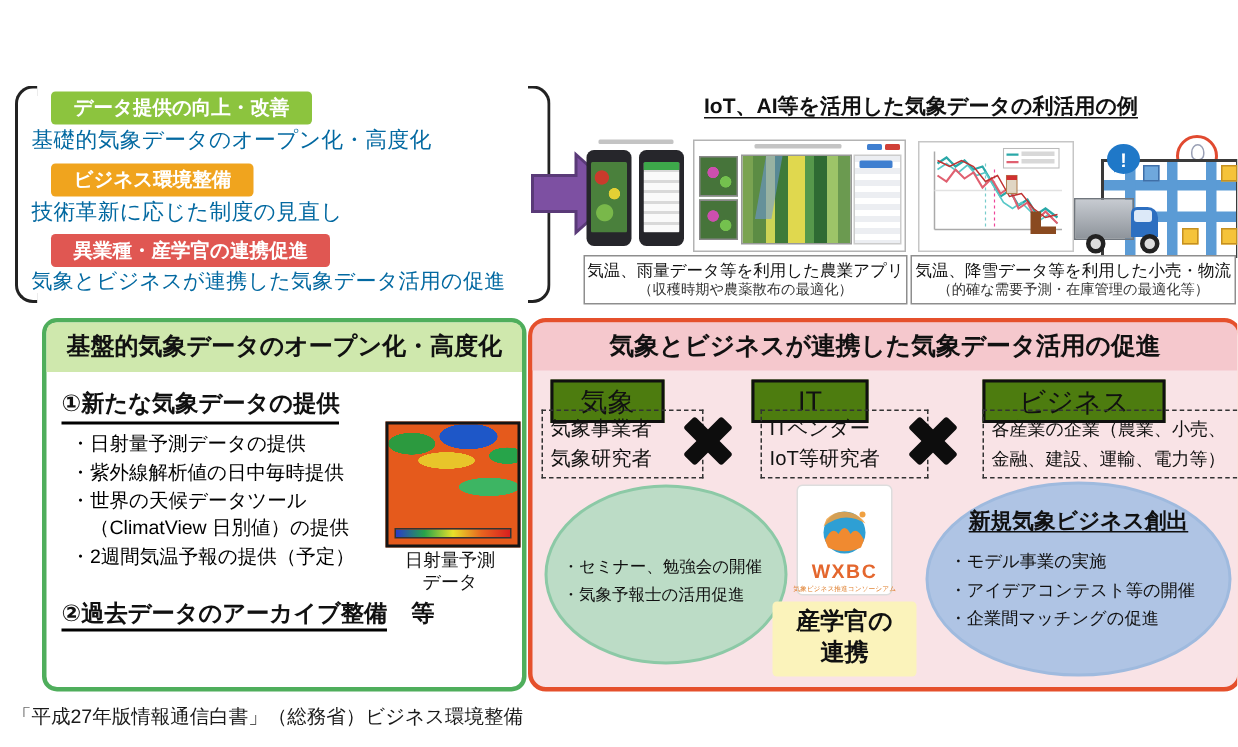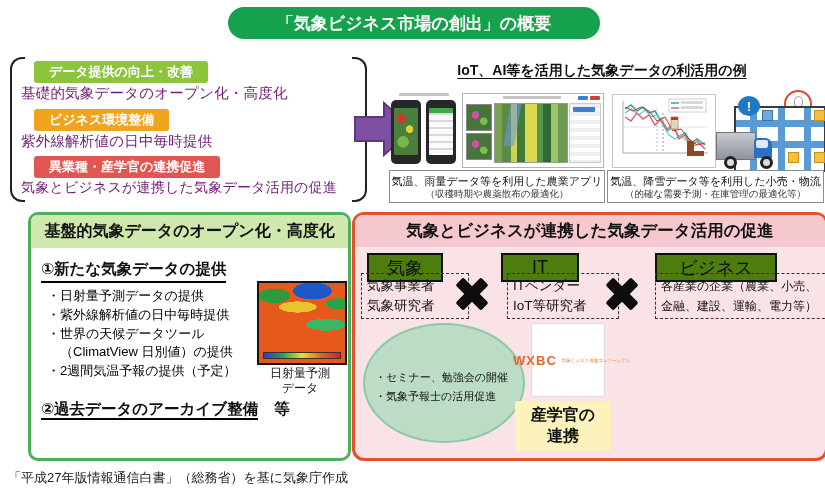--- a/index.html
+++ b/index.html
@@ -10,24 +10,24 @@
 
   
   .title-box{left:228px;top:7px;width:372px;height:32px;background:#16a24c;border-radius:17px;
              color:#fff;font-weight:bold;font-size:17px;}
 
   
   .bracket{width:13px;height:141px;top:57px;border:2px solid #222;}
   .bracket.l{left:10px;border-right:none;border-radius:12px 0 0 12px;}
   .bracket.r{left:352px;border-left:none;border-radius:0 12px 12px 0;}
   .mlabel{padding:2px 15px;border-radius:3px;color:#fff;font-weight:bold;font-size:13px;white-space:nowrap;}
-  .mdesc{font-size:14.5px;color:#701a75;white-space:nowrap;letter-spacing:.2px;}
-
-  
-  .ex-heading{left:401px;top:62px;width:402px;text-align:center;font-weight:bold;font-size:14px;
+  .mdesc{font-size:14.5px;color:#0369a1;white-space:nowrap;letter-spacing:.2px;}
+
+  
+  .ex-heading{left:413px;top:62px;width:402px;text-align:center;font-weight:bold;font-size:14px;
               text-decoration:underline;text-underline-offset:3px;}
   .caption-box{top:170px;height:31px;border:1px solid #8e8e8e;background:#fff;text-align:center;
                display:flex;flex-direction:column;justify-content:center;}
   .caption-main{font-size:11px;line-height:13px;}
   .caption-sub{font-size:9.5px;line-height:11px;color:#333;}
   .tinybar{background:#c4c4c4;height:3px;border-radius:1px;}
 
   .phone{width:30px;height:64px;background:#26262b;border-radius:5px;}
   .phone .screen{position:absolute;left:3px;right:3px;top:8px;bottom:9px;border-radius:1px;}
   .screen.map{background-color:#4a803c;background-image:
@@ -103,43 +103,42 @@
   .solidbox{height:25px;background:#4d7c0f;border:2.5px solid #101010;font-weight:normal;font-size:18px;}
   .dashedbox{border:1.8px dashed #333;font-size:13.5px;line-height:20px;padding:2px 5px;white-space:nowrap;}
   .cross{width:34px;height:34px;}
   .cross::before,.cross::after{content:"";position:absolute;left:50%;top:50%;width:36px;height:11px;
       background:#0d0d0d;border-radius:2px;transform:translate(-50%,-50%) rotate(45deg);}
   .cross::after{transform:translate(-50%,-50%) rotate(-45deg);}
   .ellipse{border-radius:50%;}
   .ell-title{font-weight:bold;text-decoration:underline;text-underline-offset:2px;text-align:center;}
   .ell-item{font-size:11px;white-space:nowrap;color:#111;}
   .wxbc{left:176px;top:108px;width:62px;height:72px;background:#fff;border:1px solid #ddd;border-radius:4px;
-      display:flex;flex-direction:row;align-items:center;justify-content:center;gap:1px;padding-left:10px;}
+      display:flex;flex-direction:column;align-items:center;justify-content:flex-end;gap:1px;}
   .wxbc-word{font-weight:bold;font-size:13px;color:#e4672e;letter-spacing:1px;}
   .wxbc-sub{font-size:5px;color:#e08030;white-space:nowrap;transform:scale(.9);}
   .ybox{left:160px;top:186px;width:96px;height:50px;background:#fbf3bb;border-radius:3px;
       font-weight:bold;font-size:16px;line-height:1.3;flex-direction:column;}
 
   .footer{left:8px;top:469px;font-size:13px;color:#1a1a1a;}
 </style>
 </head>
 <body>
 
 <div id="root">
 
-  <div class="abs flexc title-box">「気象ビジネス市場の創出」の概要</div>
 
   <div class="abs bracket l"></div>
   <div class="abs bracket r"></div>
 
   <div class="abs mlabel" style="left:34px;top:61px;background:#8cc43e;">データ提供の向上・改善</div>
   <div class="abs mdesc" style="left:21px;top:84px;">基礎的気象データのオープン化・高度化</div>
 
   <div class="abs mlabel" style="left:34px;top:109px;background:#f0a41e;">ビジネス環境整備</div>
-  <div class="abs mdesc" style="left:21px;top:132px;">紫外線解析値の日中毎時提供</div>
+  <div class="abs mdesc" style="left:21px;top:132px;">技術革新に応じた制度の見直し</div>
 
   <div class="abs mlabel" style="left:34px;top:156px;background:#e05752;">異業種・産学官の連携促進</div>
   <div class="abs mdesc" style="left:21px;top:179px;font-size:14px;">気象とビジネスが連携した気象データ活用の促進</div>
 
   <svg class="abs parrow" width="62" height="66">
     <polygon points="1,21 30,21 30,7 59,33 30,59 30,45 1,45" fill="#7d50a2" stroke="#5a3a78" stroke-width="2"></polygon>
   </svg>
 
   <div class="abs ex-heading">IoT、AI等を活用した気象データの利活用の例</div>
 
@@ -282,17 +281,23 @@
       </svg>
       <div class="wxbc-word">WXBC</div>
       <div class="wxbc-sub">気象ビジネス推進コンソーシアム</div>
     </div>
 
     <div class="abs flexc ybox">
       <div>産学官の</div>
       <div>連携</div>
     </div>
 
-  </div>
-
-  <div class="abs footer">「平成27年版情報通信白書」（総務省）を基に気象庁作成</div>
+    <div class="abs ellipse" style="left:262px;top:106px;width:200px;height:126px;background:#afc4e4;border:2px solid #9fbade;">
+      <div class="abs ell-title" style="left:0;width:100%;top:15px;font-size:14.5px;">新規気象ビジネス創出</div>
+      <div class="abs ell-item" style="left:14px;top:44px;font-size:11.5px;">・モデル事業の実施</div>
+      <div class="abs ell-item" style="left:14px;top:63px;font-size:11.5px;">・アイデアコンテスト等の開催</div>
+      <div class="abs ell-item" style="left:14px;top:82px;font-size:11.5px;">・企業間マッチングの促進</div>
+    </div>
+  </div>
+
+  <div class="abs footer">「平成27年版情報通信白書」（総務省）ビジネス環境整備</div>
 
 </div>
 
 </body></html>

